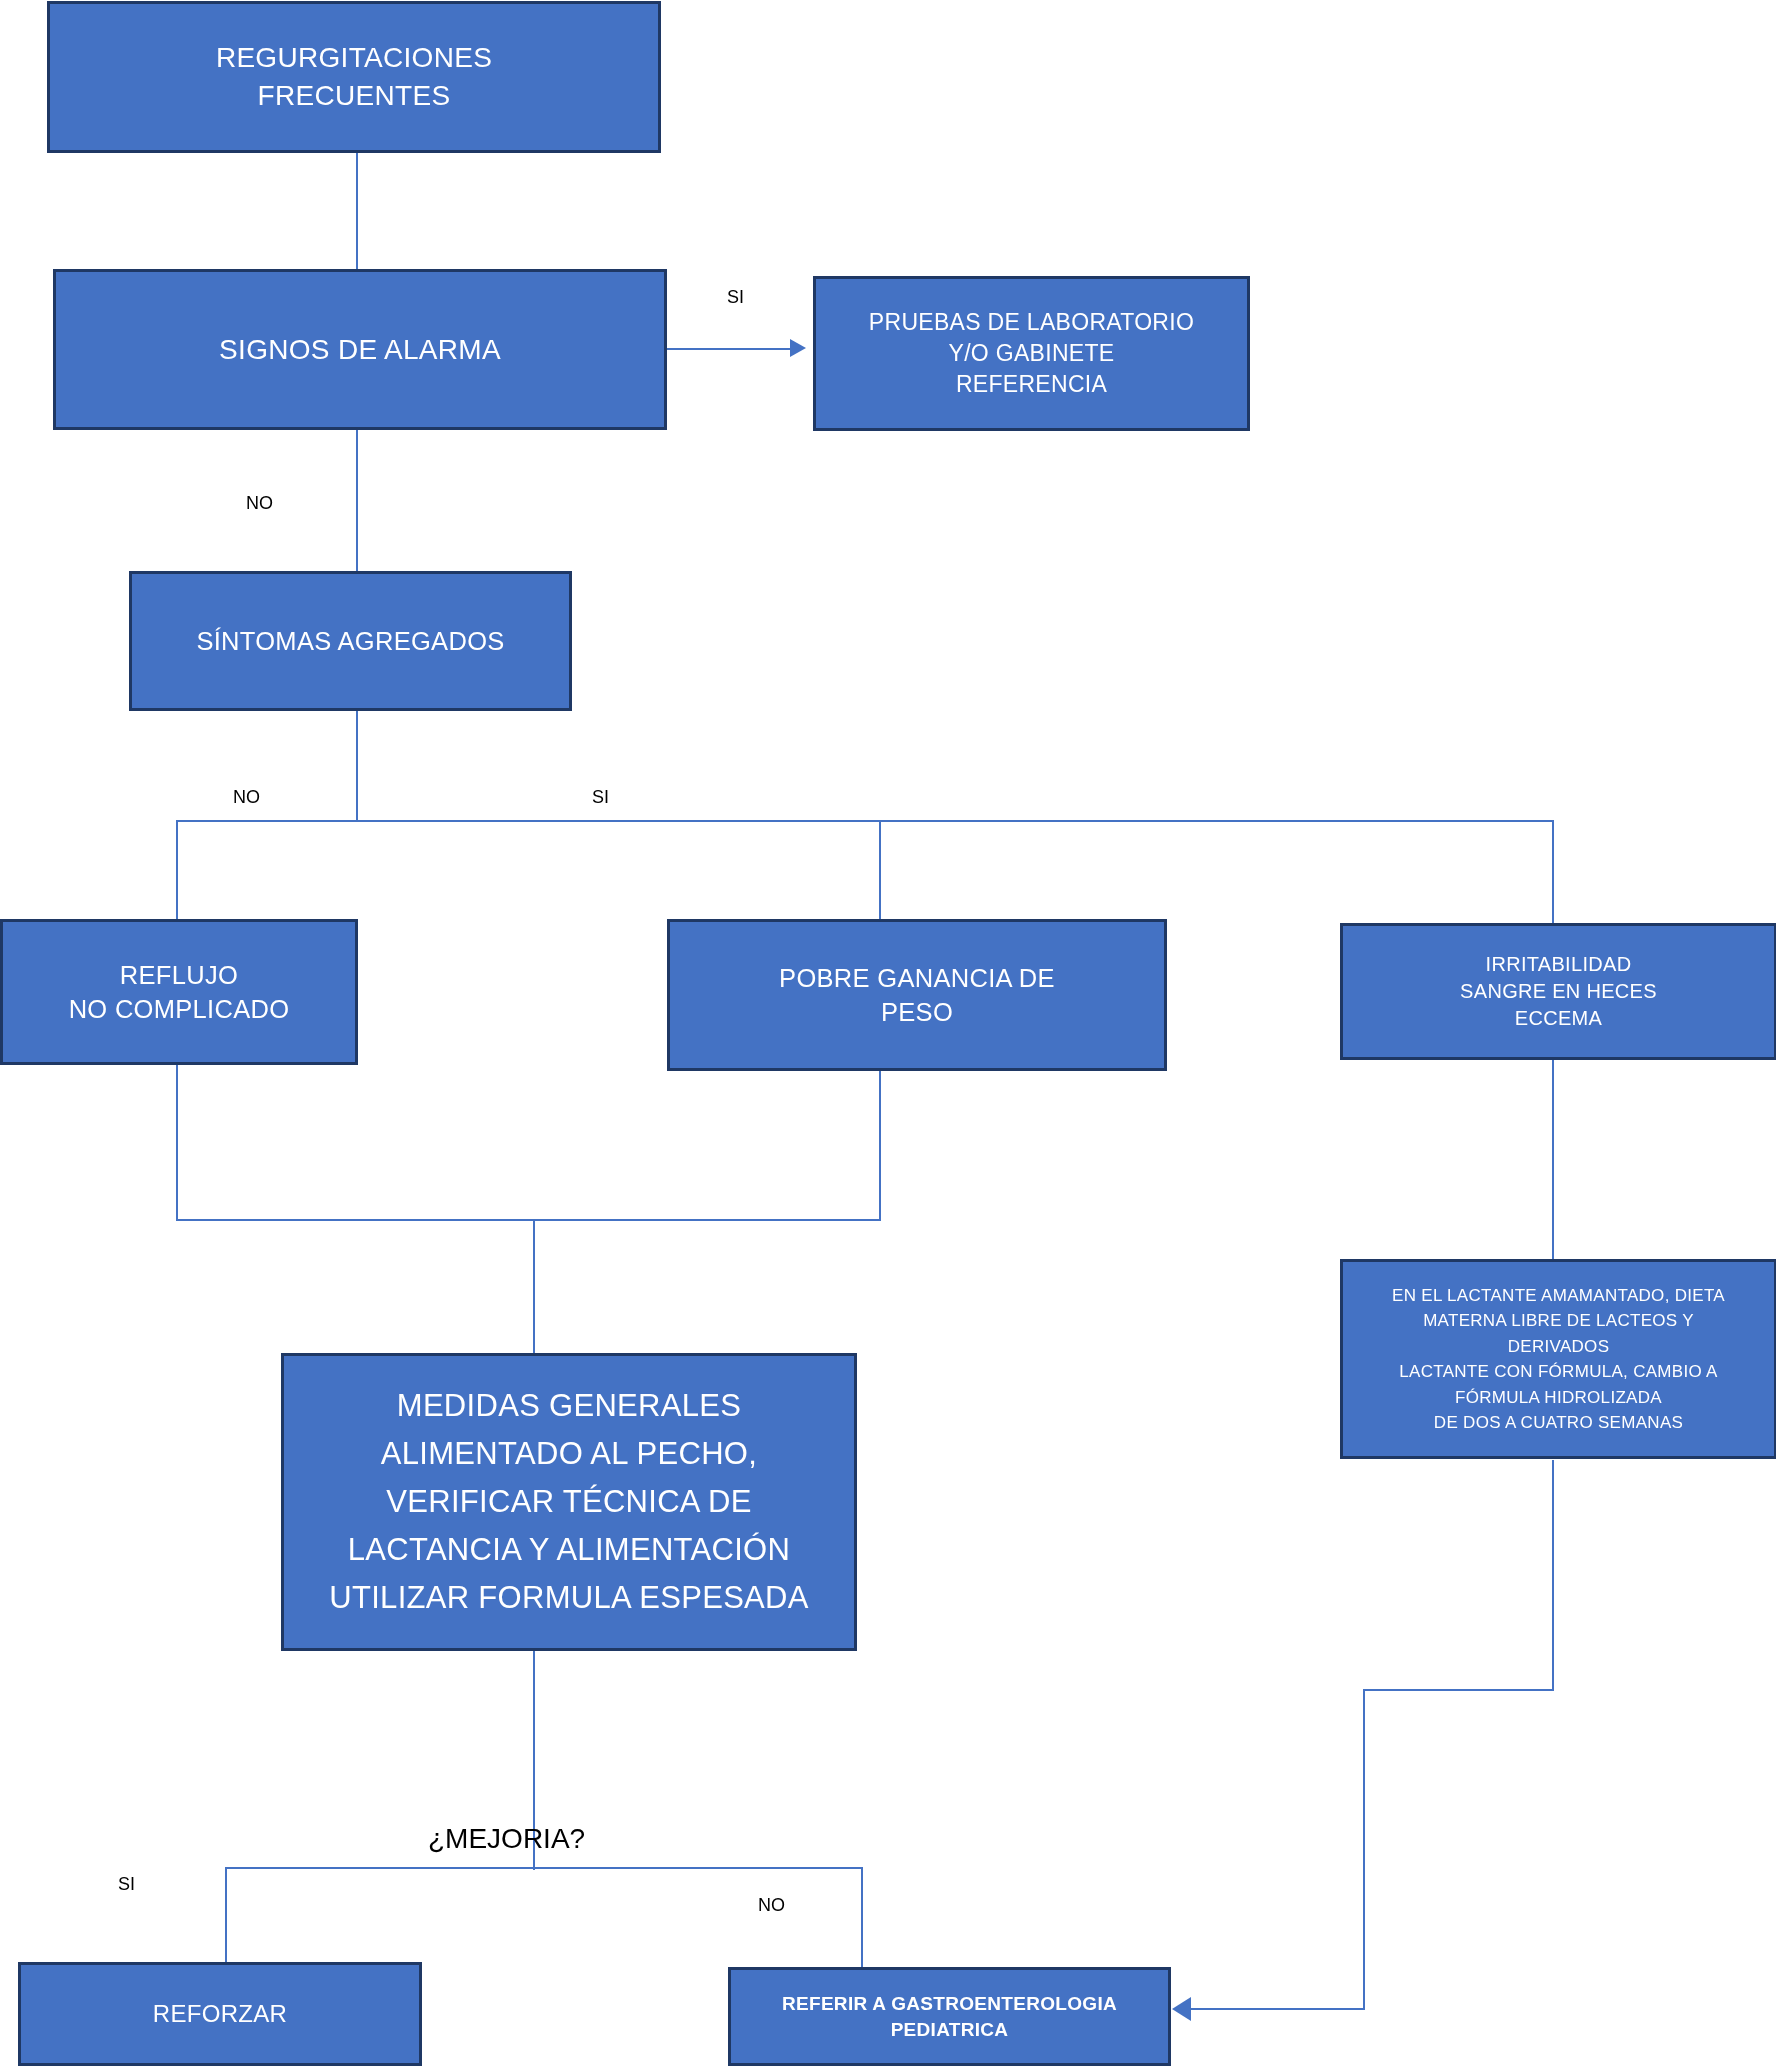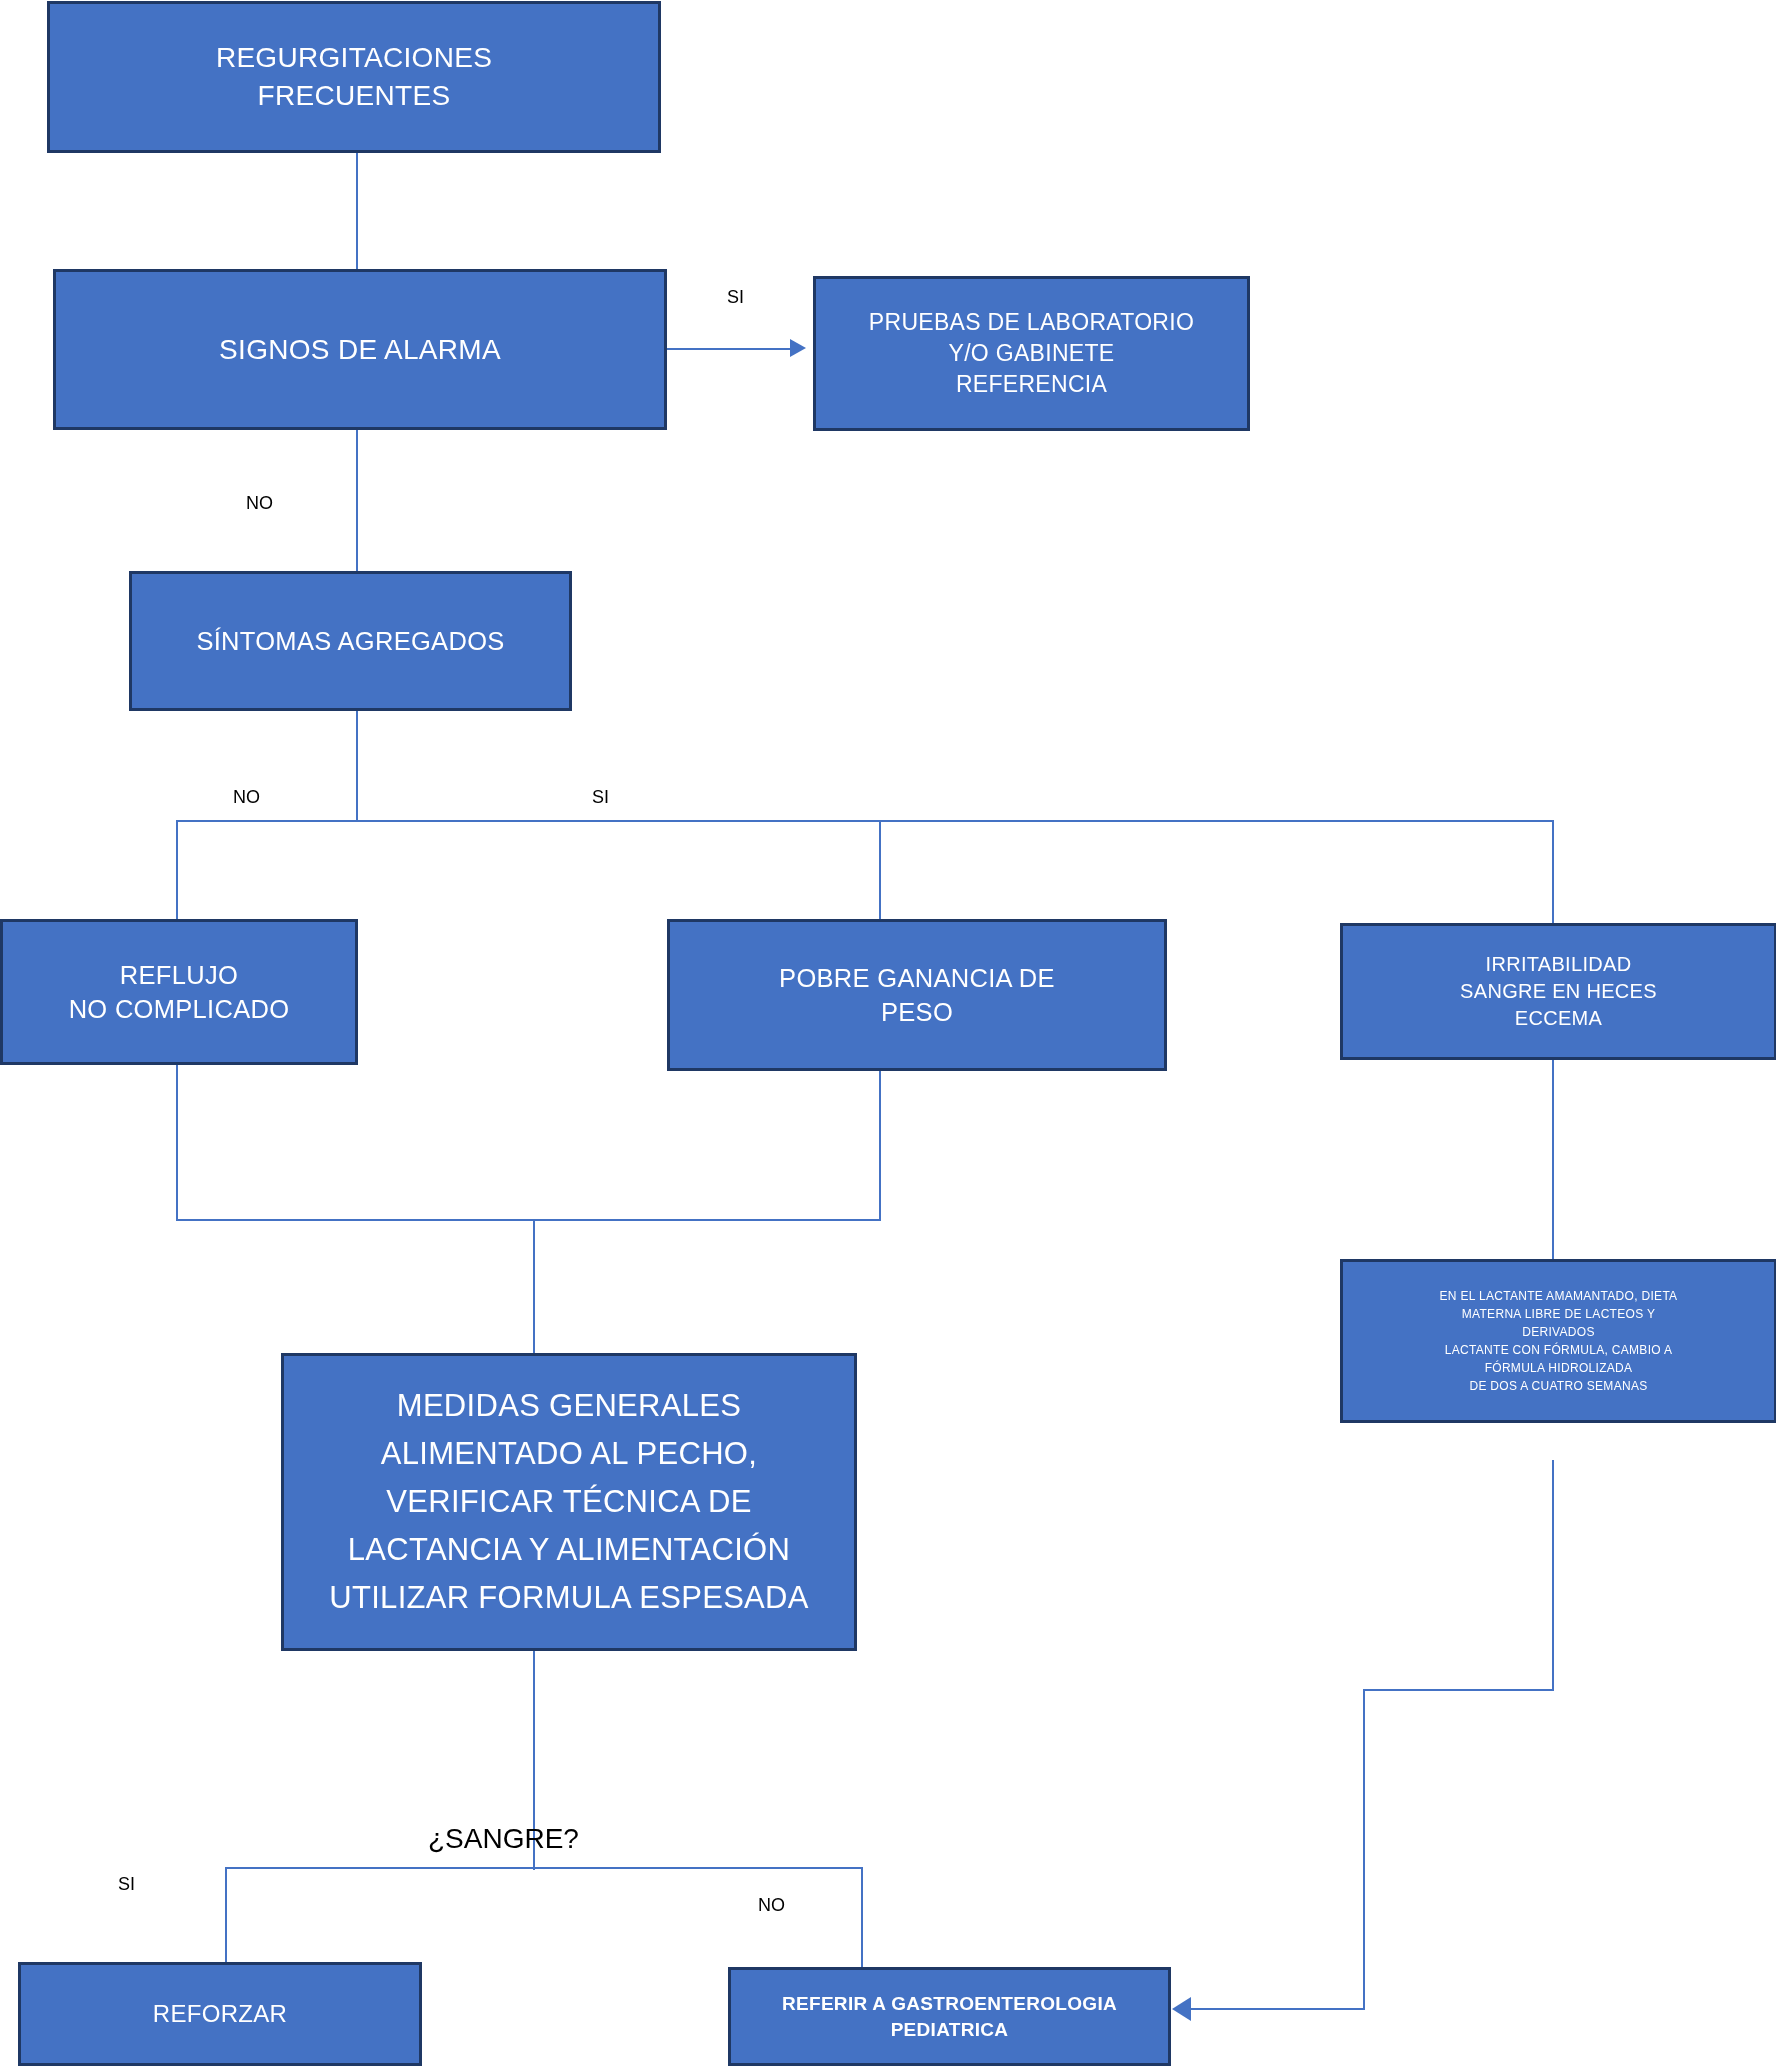--- a/index.html
+++ b/index.html
@@ -121,21 +121,21 @@
   <div class="node" style="left:0px; top:919px; width:358px; height:146px; font-size:25.5px;">REFLUJO
 NO COMPLICADO</div>
 
   <div class="node" style="left:667px; top:919px; width:500px; height:152px; font-size:25.5px;">POBRE GANANCIA DE
 PESO</div>
 
   <div class="node" style="left:1340px; top:923px; width:437px; height:137px; font-size:20px;">IRRITABILIDAD
 SANGRE EN HECES
 ECCEMA</div>
 
-  <div class="node" style="left:1340px; top:1259px; width:437px; height:164px; font-size:12px; line-height:1.5;">EN EL LACTANTE AMAMANTADO, DIETA
+  <div class="node" style="left:1340px; top:1259px; width:437px; height:200px; font-size:17px; line-height:1.5;">EN EL LACTANTE AMAMANTADO, DIETA
 MATERNA  LIBRE DE LACTEOS Y
 DERIVADOS
 LACTANTE CON FÓRMULA, CAMBIO A
 FÓRMULA HIDROLIZADA
 DE DOS A CUATRO SEMANAS</div>
 
   <div class="node" style="left:281px; top:1353px; width:576px; height:298px; font-size:31px; line-height:1.55;">MEDIDAS GENERALES
 ALIMENTADO AL PECHO,
 VERIFICAR TÉCNICA DE
 LACTANCIA Y ALIMENTACIÓN
@@ -147,20 +147,20 @@
 PEDIATRICA</div>
 
   <div class="edge-label" style="left:727px; top:287px; font-size:18px;">SI</div>
 
   <div class="edge-label" style="left:246px; top:493px; font-size:18px;">NO</div>
 
   <div class="edge-label" style="left:233px; top:787px; font-size:18px;">NO</div>
 
   <div class="edge-label" style="left:592px; top:787px; font-size:18px;">SI</div>
 
-  <div class="decision-label" style="left:428px; top:1823px; font-size:28px;">¿SANGRE?</div>
+  <div class="decision-label" style="left:428px; top:1823px; font-size:28px;">¿MEJORIA?</div>
 
   <div class="edge-label" style="left:118px; top:1874px; font-size:18px;">SI</div>
 
   <div class="edge-label" style="left:758px; top:1895px; font-size:18px;">NO</div>
 
 </div>
 
 
 </body></html>

